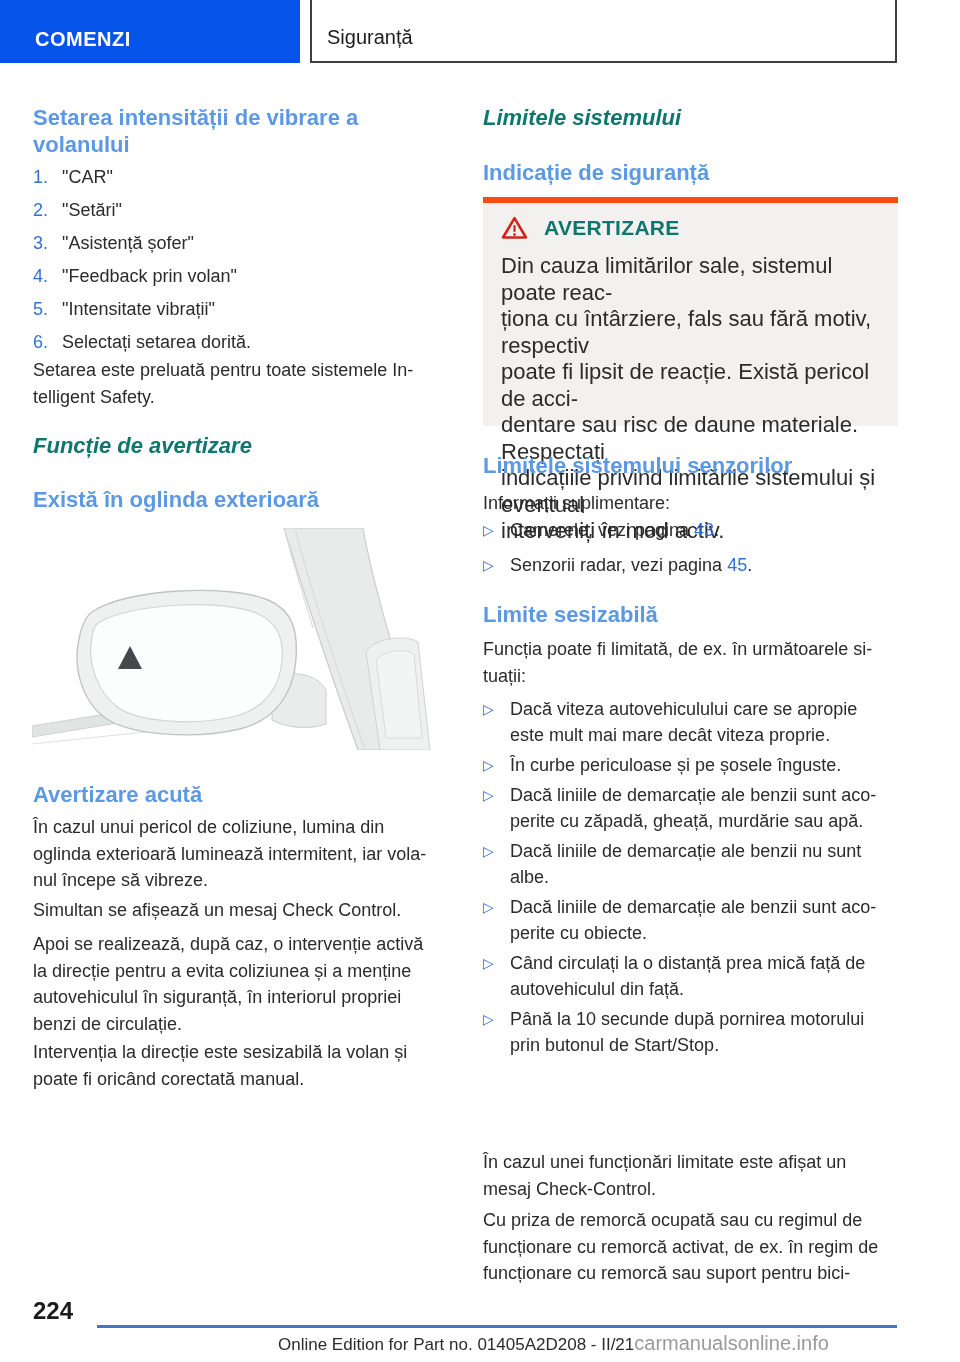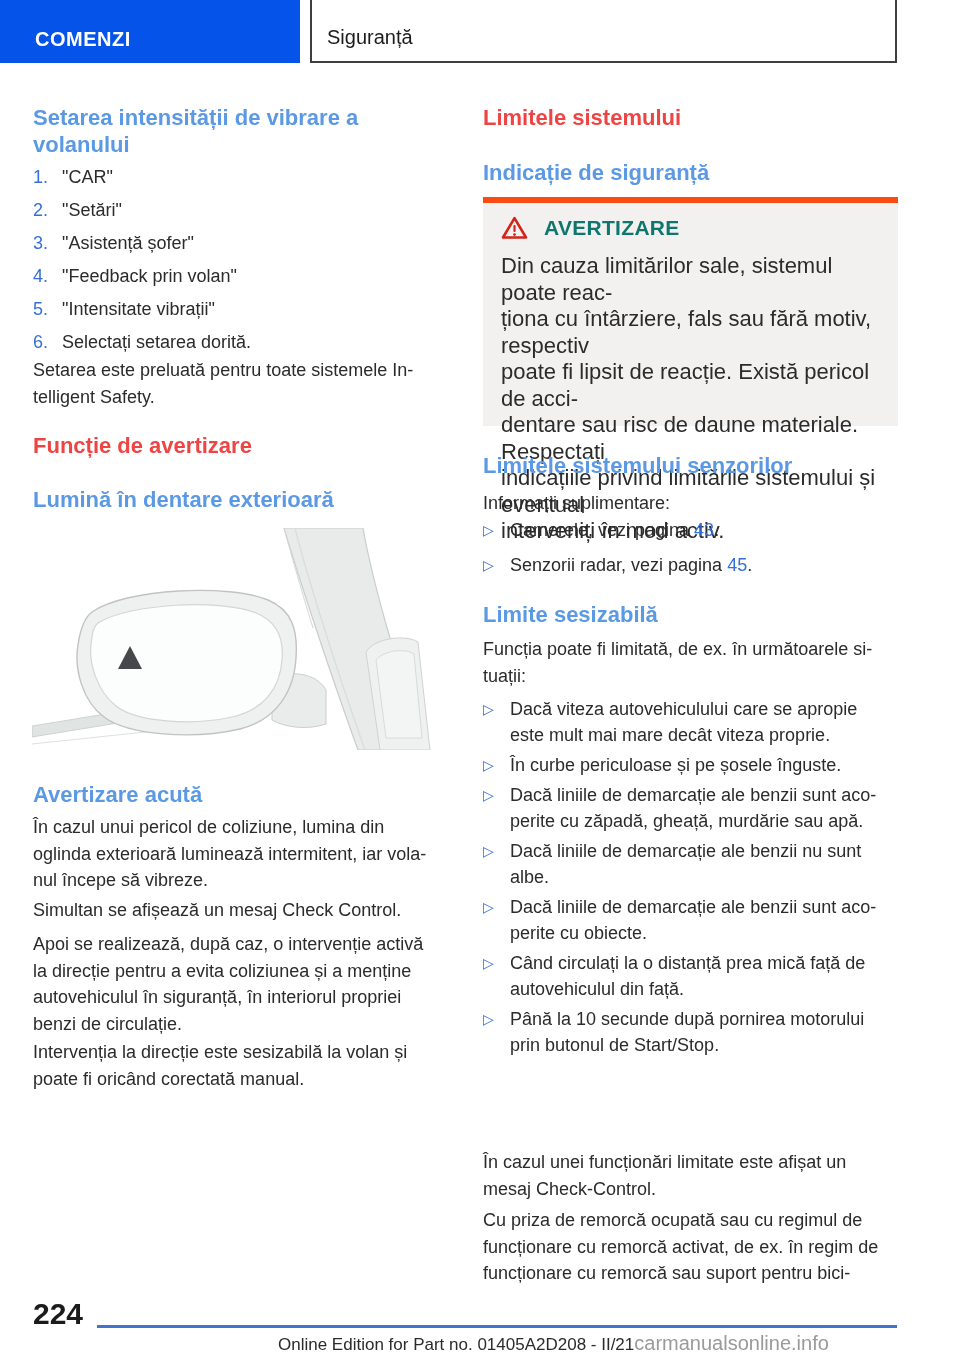--- a/index.html
+++ b/index.html
@@ -20,21 +20,21 @@
   .hdr-right {
     position:absolute; left:310px; top:-2px; width:587px; height:65px;
     background:#ffffff; border:2px solid #3f3f3f;
     display:flex; align-items:flex-end; padding:0 0 12px 15px;
     font-size:20px; color:#1c1c1c;
   }
   
   .blk { position:absolute; width:440px; }
   .lc { left:33px; } .rc { left:483px; }
   .pre { white-space:pre-line; }
-  h2.sec { font-size:22px; line-height:27px; font-weight:bold; color:#ef4444; }
+  h2.sec { font-size:22px; line-height:27px; font-weight:bold; color:#0f766e;font-style:italic; }
   h3.sub { font-size:22px; line-height:27px; font-weight:bold; color:#5b99e4; }
   p.body { font-size:18px; line-height:26.5px; color:#2b2b2b; }
   
   .steps .step { display:flex; margin-bottom:7px; font-size:18px; line-height:26px; }
   .steps .num { width:29px; flex:0 0 29px; color:#3470d8; }
   
   .tlist .titem { display:flex; font-size:18px; line-height:26px; }
   .tlist.links .titem { margin-bottom:9px; }
   .tlist.limits .titem { margin-bottom:4px; }
   .tri { width:27px; flex:0 0 27px; color:#3470d8; font-family:"DejaVu Sans",sans-serif; font-size:14px; line-height:26px; }
@@ -43,21 +43,21 @@
   
   .warnbox { position:absolute; left:483px; top:197px; width:415px; height:229px; background:#f3f1ef; }
   .warnbar { height:6px; width:100%; background:#fa4b12; }
   .warnhead { display:flex; align-items:center; margin:13px 18px 0 18px; }
   .warnhead svg { width:27px; height:24px; margin-right:16px; }
   .warntitle { font-size:21px; font-weight:bold; color:#0f766e; letter-spacing:.3px; }
   .warntext { margin:13px 18px 0 18px; font-size:22px; line-height:26.5px; color:#2b2b2b; }
   
   .fig { position:absolute; left:32px; top:528px; width:416px; height:222px; background:#fff; }
   
-  .pagenum { position:absolute; left:33px; top:1297px; font-size:30px; font-weight:bold; color:#1b1b1b; }
+  .pagenum { position:absolute; left:33px; top:1297px; font-size:24px; font-weight:bold; color:#1b1b1b; }
   .footline { position:absolute; left:97px; top:1325px; width:800px; height:3px; background:#3f74cf; }
   .footrow { position:absolute; left:278px; top:1332px; white-space:nowrap; }
   .edition { font-size:17px; color:#2b2b2b; }
   .watermark { font-size:20px; color:#9a9a9a; }
 </style>
 </head>
 <body>
 
 <div class="page">
 
@@ -95,21 +95,21 @@
     <div class="step">
         <span class="num">6.</span>
         <span class="pre">Selectați setarea dorită.</span>
       </div>
   </div>
 
   <p class="body pre blk lc" style="top:357px">Setarea este preluată pentru toate sistemele In-
 telligent Safety.</p>
 
   <h2 class="sec blk lc" style="top:432px">Funcție de avertizare</h2>
-  <h3 class="sub blk lc" style="top:486px">Lumină în dentare exterioară</h3>
+  <h3 class="sub blk lc" style="top:486px">Există în oglinda exterioară</h3>
 
   <div class="fig">
     <svg viewBox="0 0 416 222" width="416" height="222">
 
       <path d="M252,0 C262,34 292,128 326,222 L394,222 C361,128 339,46 331,0 Z" fill="#e8ebe9" stroke="#c9cecc" stroke-width="1.2"></path>
       <path d="M263,0 C273,40 301,132 333,222" fill="none" stroke="#d8dcda" stroke-width="1.2"></path>
       <path d="M252,0 C258,22 268,58 281,100" fill="none" stroke="#d3d7d5" stroke-width="1"></path>
 
       <path d="M334,124 C342,110 374,106 386,114 L398,222 L348,222 Z" fill="#eef1ef" stroke="#ced3d1" stroke-width="1"></path>
       <path d="M344,132 C352,122 374,120 382,126 L390,210 L354,210 Z" fill="#f3f5f4" stroke="#d7dbd9" stroke-width="1"></path>

